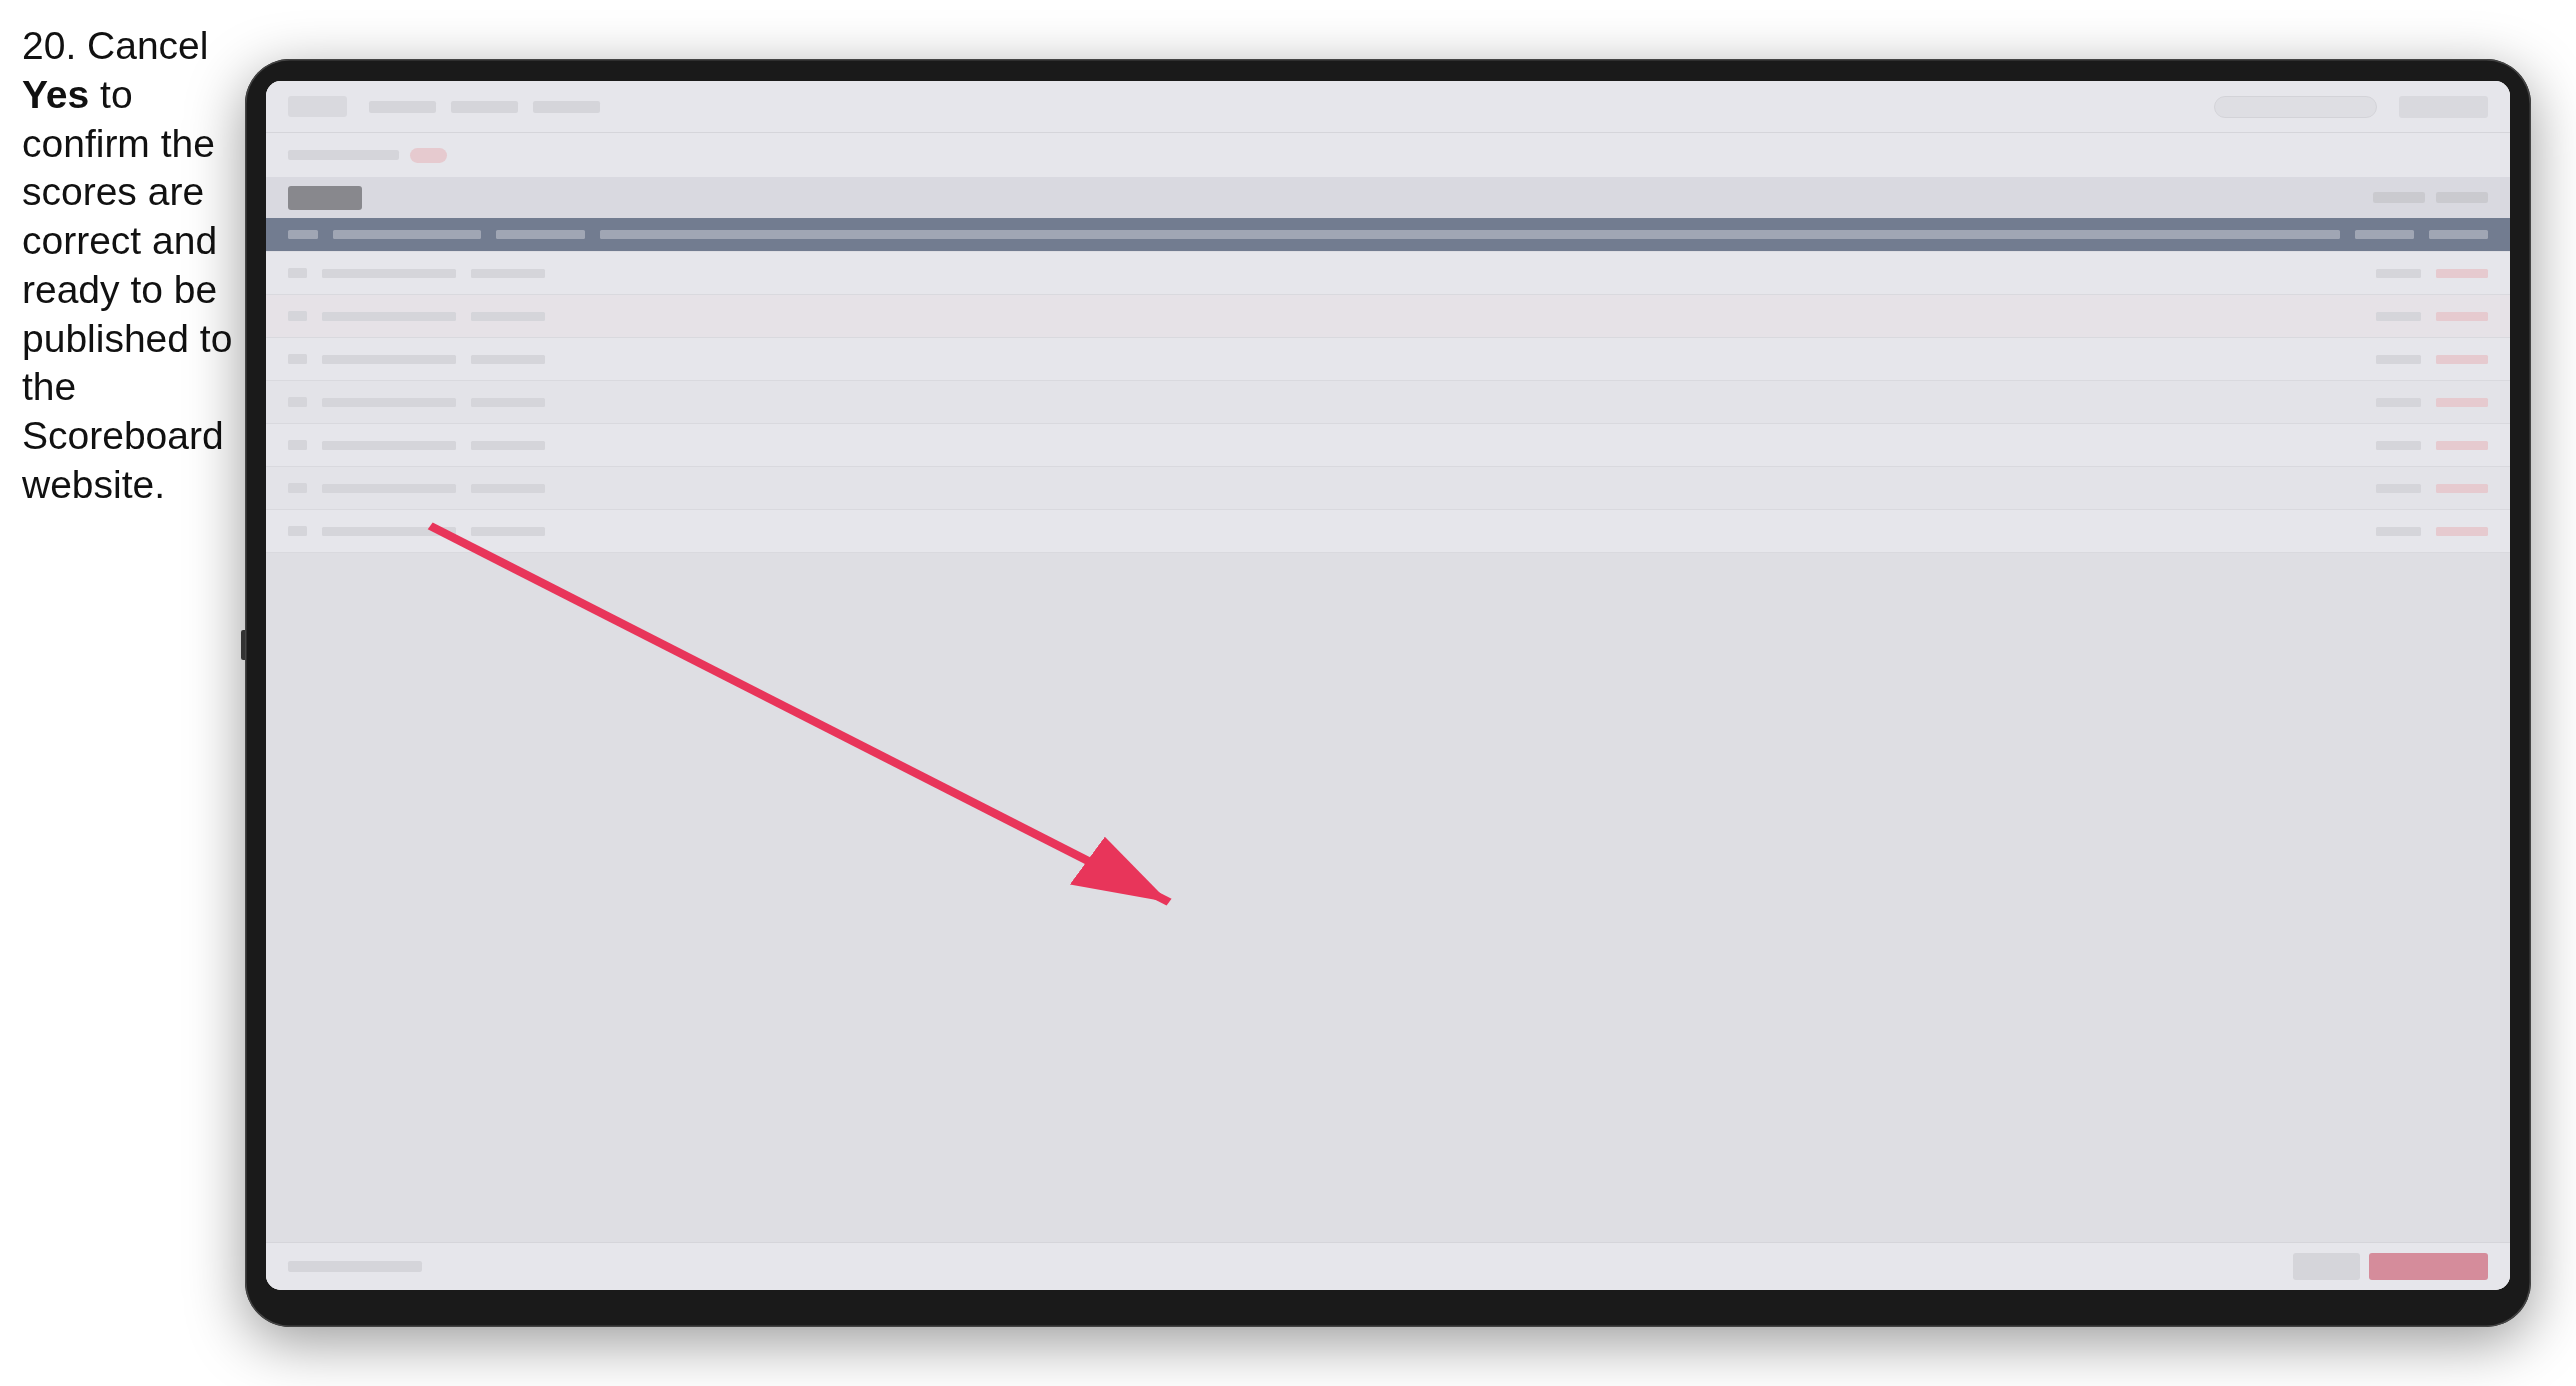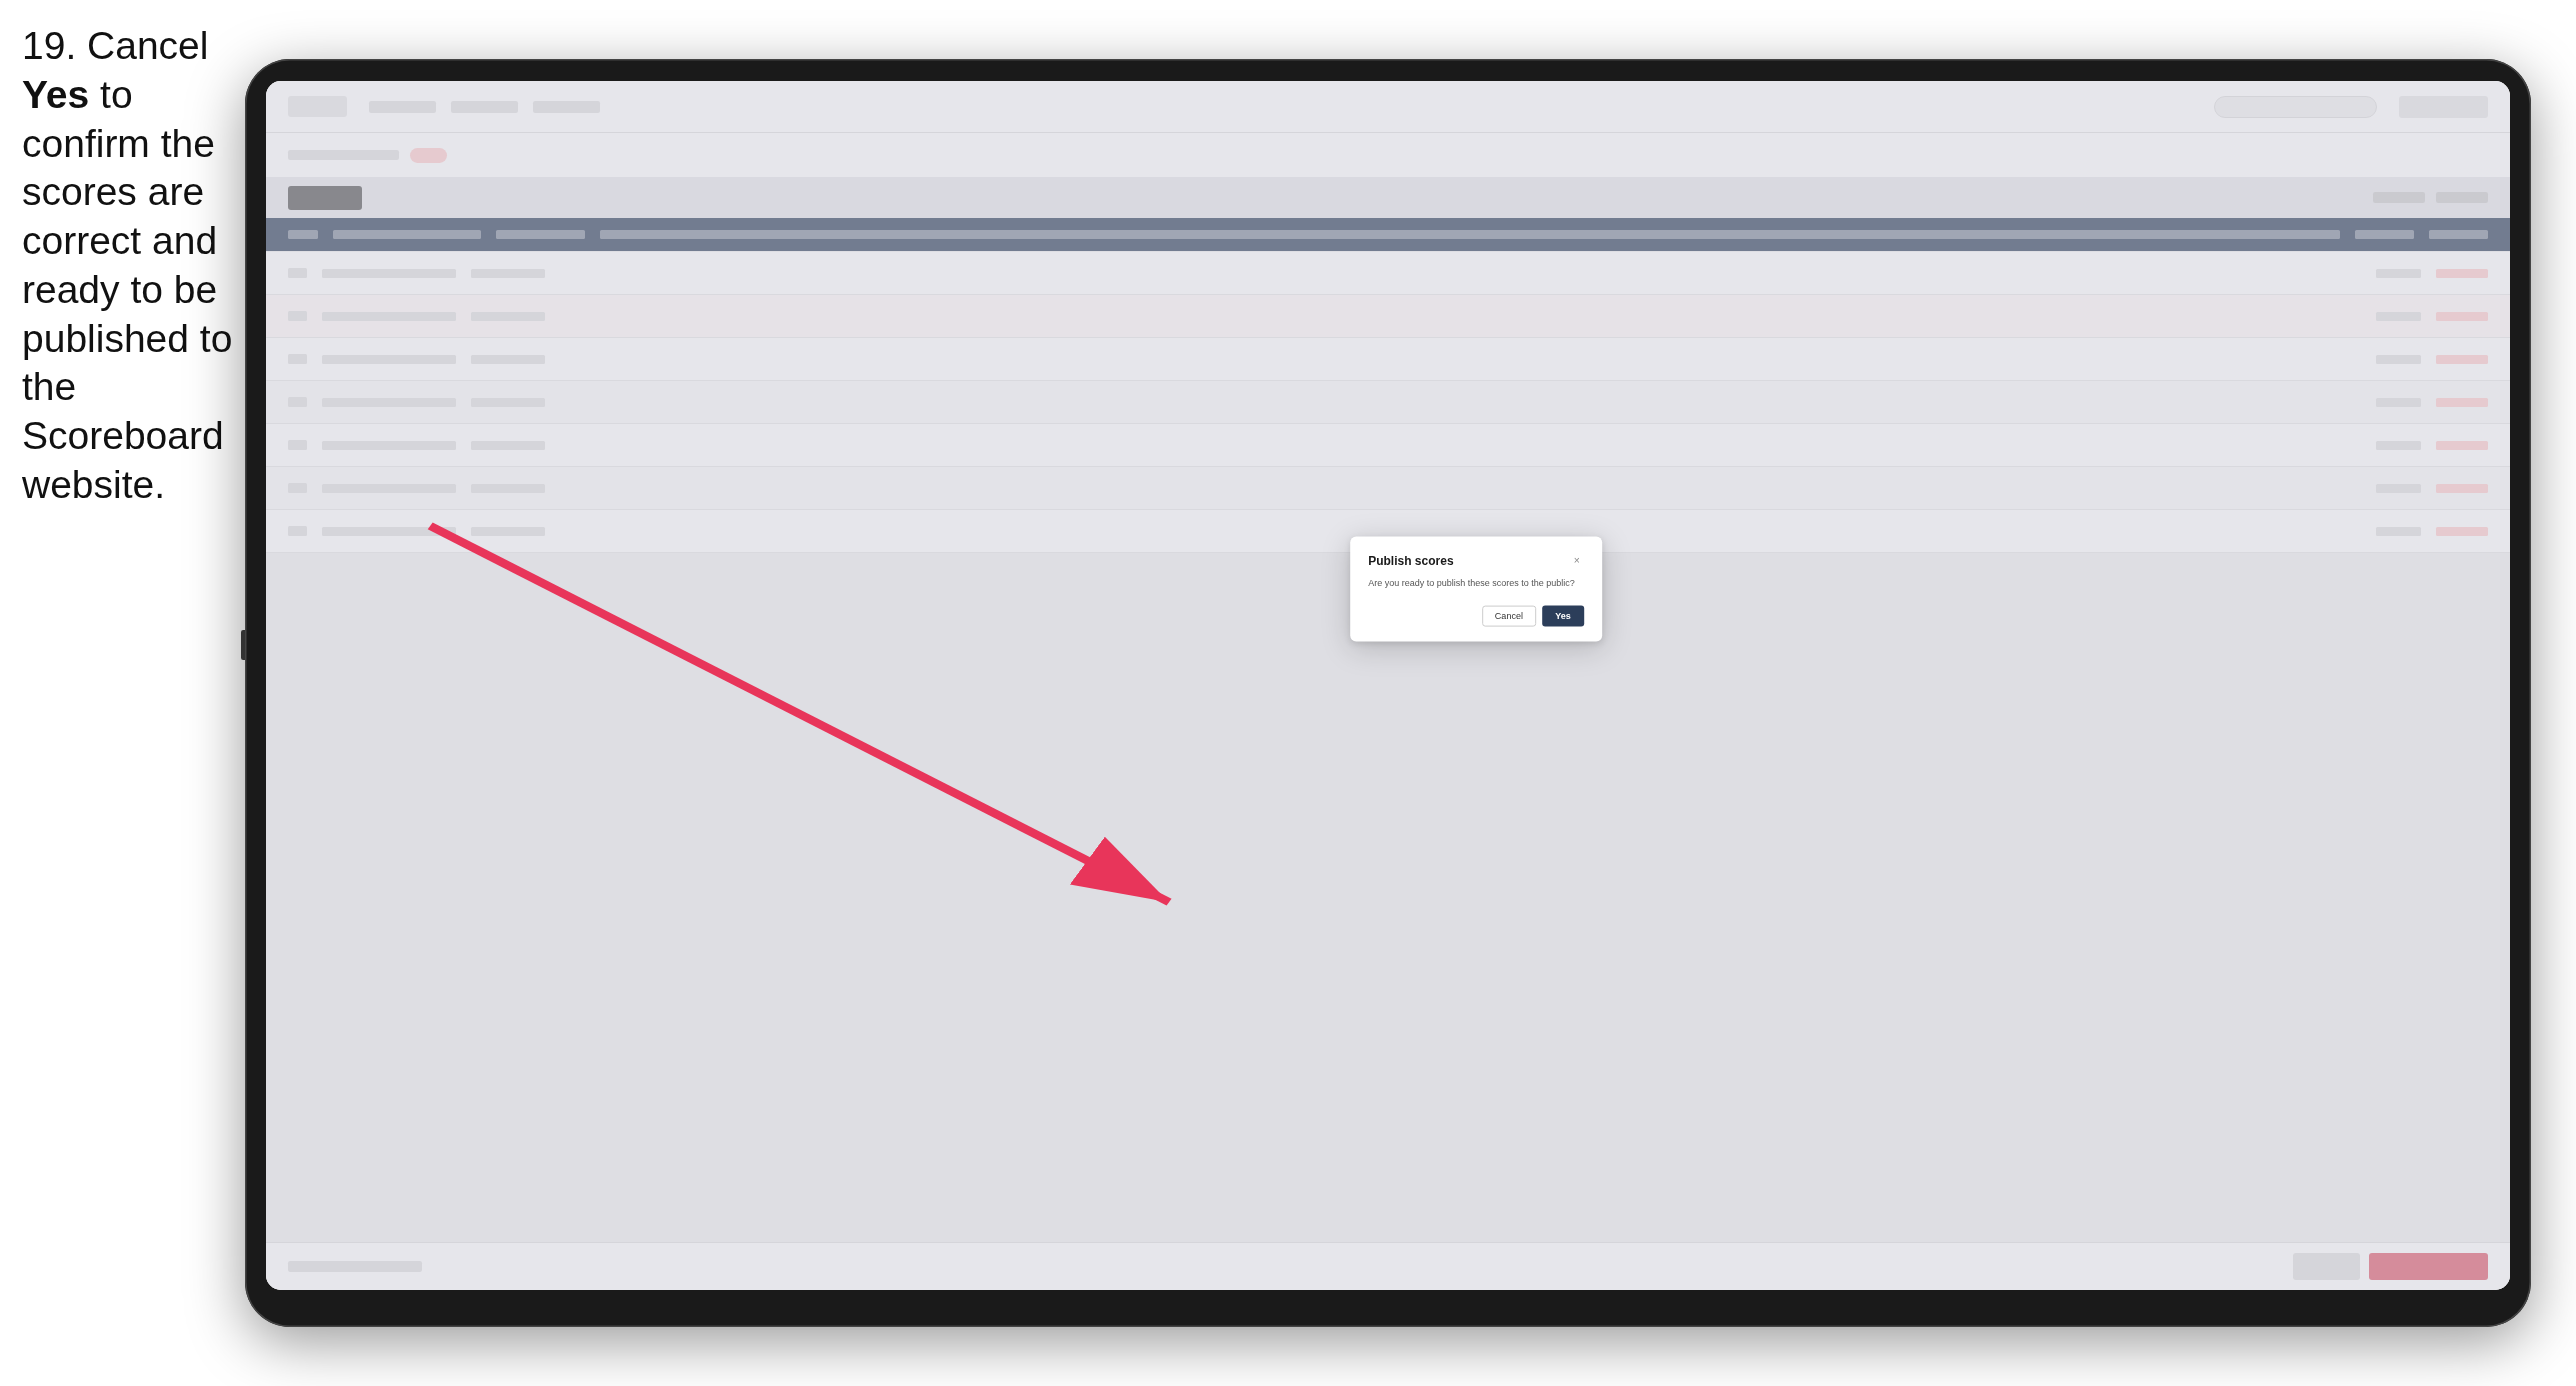--- a/index.html
+++ b/index.html
@@ -400,21 +400,21 @@
       width: 4.5px;
       height: 30px;
       background: #333;
       border-radius: 2.2px 0 0 2.2px;
     }
   </style>
 </head>
 <body>
 
 <div class="instruction-text">
-  <span>19.</span>
+  <span>20.</span>
   <span> Cancel </span><strong>Yes</strong><span> to confirm the scores are correct and ready to be published to the Scoreboard website.</span>
 </div>
 
 <div class="tablet-wrapper">
   <div class="tablet-outer">
     <div class="tablet-nub"></div>
 
     <div class="tablet-screen">
 
       <div class="app-header">
@@ -510,31 +510,20 @@
 
       <div class="bottom-bar">
         <div class="bottom-text"></div>
         <div class="bottom-spacer"></div>
         <div class="bottom-btn-cancel"></div>
         <div class="bottom-btn-publish"></div>
       </div>
 
       <div class="modal-overlay"></div>
 
-      <div class="modal-dialog">
-        <div class="modal-header">
-          <span class="modal-title">Publish scores</span>
-          <button class="modal-close">×</button>
-        </div>
-        <div class="modal-body">Are you ready to publish these scores to the public?</div>
-        <div class="modal-footer">
-          <button class="btn-cancel">Cancel</button>
-          <button class="btn-yes">Yes</button>
-        </div>
-      </div>
 
       <svg class="arrow-svg" viewBox="0 0 820 530" preserveAspectRatio="none">
         <defs>
           <marker id="arrowhead" markerWidth="10" markerHeight="7" refX="10" refY="3.5" orient="auto">
             <polygon points="0 0, 10 3.5, 0 7" fill="#e8355a"></polygon>
           </marker>
         </defs>
         <line x1="60" y1="195" x2="330" y2="360" stroke="#e8355a" stroke-width="3.5" marker-end="url(#arrowhead)"></line>
       </svg>
 

